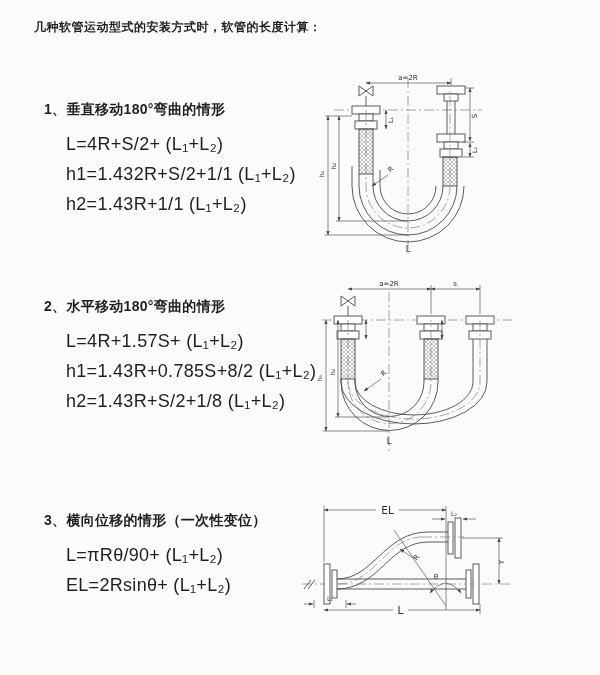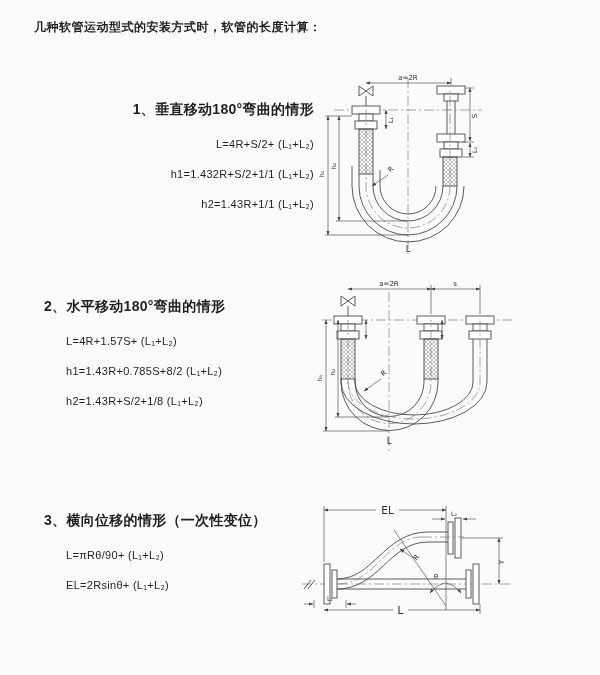--- a/index.html
+++ b/index.html
@@ -13,24 +13,24 @@
   }
   .page{position:absolute;inset:0;}
   .doc-title{
     position:absolute;left:34px;top:19px;
     font-size:12px;font-weight:bold;letter-spacing:.5px;white-space:nowrap;
   }
   .section{position:absolute;left:44px;width:270px;}
   .sec-heading{font-size:14px;font-weight:bold;letter-spacing:.3px;white-space:nowrap;}
   .formulas{margin:10px 0 0 0;padding:0 0 0 22px;list-style:none;}
   .formulas li{
-    font-size:11px;line-height:30px;letter-spacing:.3px;white-space:nowrap;
+    font-size:18px;line-height:30px;letter-spacing:.3px;white-space:nowrap;
     font-family:"Liberation Sans","DejaVu Sans",sans-serif;
   }
-  #sec1{top:101px;text-align:right;}
+  #sec1{top:101px;}
   #sec2{top:298px;}
   #sec3{top:512px;}
   .diagram{position:absolute;}
   #diag1{left:308px;top:66px;}
   #diag2{left:308px;top:276px;}
   #diag3{left:296px;top:492px;}
   svg .ln{stroke:#4a4a4a;stroke-width:.9;fill:none;}
   svg .dim{stroke:#4a4a4a;stroke-width:.65;fill:none;}
   svg .cl{stroke:#767676;stroke-width:.65;fill:none;stroke-dasharray:10 3 2 3;}
   svg .fl{fill:#ffffff;stroke:#4a4a4a;stroke-width:.9;}

